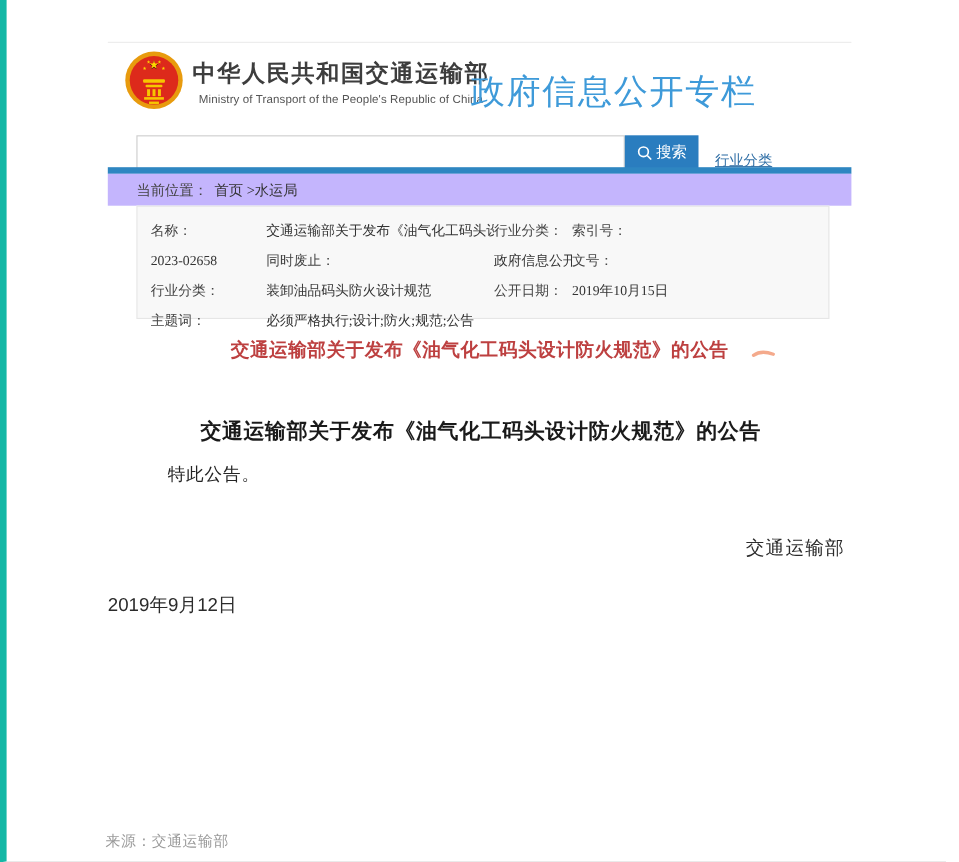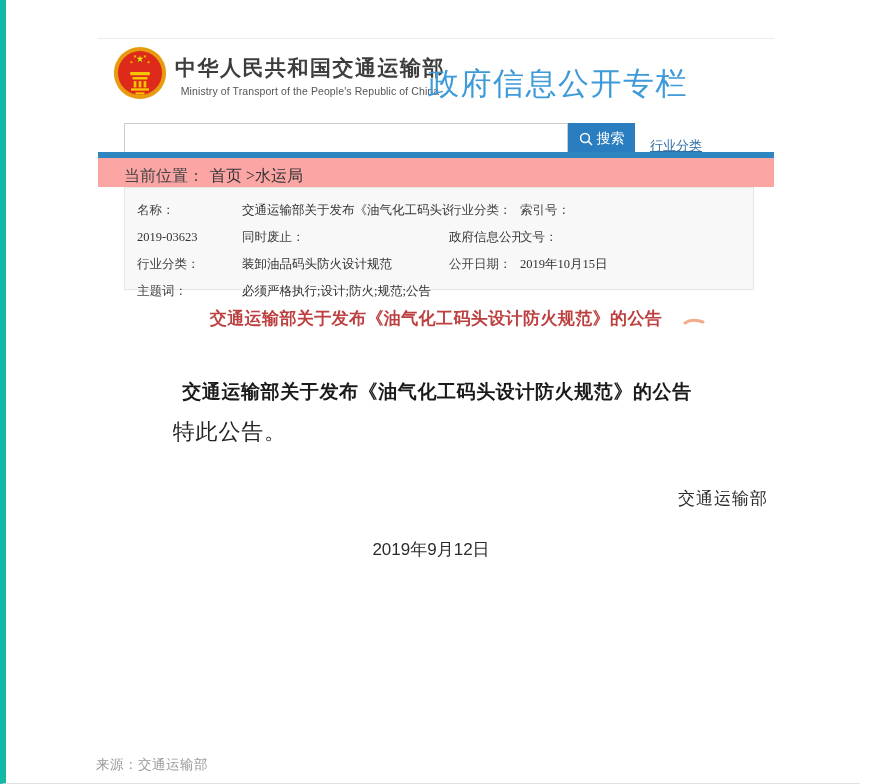--- a/index.html
+++ b/index.html
@@ -16,44 +16,44 @@
   .column-title{position:absolute;left:330px;top:24px;font-size:31px;color:var(--header_blue,#3e9ad9);letter-spacing:1.5px;white-space:nowrap;}
 
   .search-row{position:absolute;left:26px;top:84px;display:flex;align-items:flex-end;}
   .search-input{width:426px;height:30px;border:1px solid #ccc;background:#fff;outline:none;padding:0 8px;box-sizing:content-box;font-size:14px;}
   .search-btn{width:67px;height:32px;border:none;background:var(--button_blue,#2a7dbf);color:#fff;font-size:14px;
               display:flex;align-items:center;justify-content:center;gap:4px;cursor:pointer;font-family:inherit;}
   .adv-link{margin-left:15px;font-size:13px;color:var(--link_blue,#2f6ea5);text-decoration:underline;
             font-family:"Liberation Serif","DejaVu Serif",serif;cursor:pointer;}
 
   .blue-bar{position:absolute;left:0;top:113px;width:100%;height:6px;background:var(--bar_blue,#2e86c1);}
-  .breadcrumb{position:absolute;left:0;top:119px;width:100%;height:29px;background:#fca5a5;
-              display:flex;align-items:flex-end;padding-left:26px;box-sizing:border-box;
-              font-family:"Liberation Serif","DejaVu Serif",serif;font-size:16px;color:#444;}
+  .breadcrumb{position:absolute;left:0;top:119px;width:100%;height:29px;background:#c4b5fd;
+              display:flex;align-items:center;padding-left:26px;box-sizing:border-box;
+              font-family:"Liberation Serif","DejaVu Serif",serif;font-size:13px;color:#444;}
   .breadcrumb .crumb-path{margin-left:6px;color:#333;cursor:pointer;}
 
   .meta-box{position:absolute;left:26px;top:148px;width:630px;height:103px;background:#f8f8f8;
             border:1px solid #e6e6e6;box-sizing:border-box;
             font-family:"Liberation Serif","DejaVu Serif",serif;font-size:12.5px;}
   .meta-grid{display:grid;grid-template-columns:105px 207px 71px auto;padding:9px 6px 0 12px;line-height:27px;font-family:Liberation Serif, serif;}
   .meta-label{color:#444;}
   .meta-value{color:#333;white-space:nowrap;overflow:hidden;}
 
   .banner-title{position:absolute;left:0;top:268px;width:100%;text-align:center;
                 font-family:"Liberation Serif","DejaVu Serif",serif;font-weight:600;
                 font-size:17px;letter-spacing:.4px;color:var(--banner_red,#bd4040);white-space:nowrap;}
   .smudge{position:absolute;left:585px;top:277px;opacity:.65;}
 
   
   .article{position:absolute;left:92px;top:332px;width:678px;color:#242424;}
   .article-title{margin-top:47px;text-align:center;font-size:19px;font-weight:bold;color:#1a1a1a;letter-spacing:.6px;}
   .para{margin:33px 0 0 0;font-size:18px;line-height:38px;text-align:justify;text-indent:2.3em;letter-spacing:.8px;}
-  .closing{margin:16px 0 0 0;font-size:22px;line-height:22px;text-indent:3.4em;letter-spacing:.8px;}
+  .closing{margin:16px 0 0 0;font-size:16px;line-height:22px;text-indent:3.4em;letter-spacing:.8px;}
   .signature{margin-top:44px;text-align:right;padding-right:8px;font-size:17px;letter-spacing:1px;color:#2b2b2b;}
-  .date{margin-top:28px;text-align:center;padding-right:12px;font-size:17px;color:#2b2b2b;}
+  .date{margin-top:28px;text-align:left;padding-right:12px;font-size:17px;color:#2b2b2b;}
 
   .source{position:absolute;left:90px;top:756px;font-size:13.5px;color:#9a9a9a;letter-spacing:.5px;}
 </style>
 </head>
 <body>
 
 <div class="canvas">
 
   <div class="embed">
 
@@ -104,21 +104,21 @@
       <span class="crumb-path">首页 &gt;水运局</span>
     </div>
 
     <div class="meta-box">
       <div class="meta-grid">
         <span class="meta-label">名称：</span>
         <span class="meta-value">交通运输部关于发布《油气化工码头设计防火...</span>
         <span class="meta-label">行业分类：</span>
 
         <span class="meta-label">索引号：</span>
-        <span class="meta-value">2019-03623</span>
+        <span class="meta-value">2023-02658</span>
         <span class="meta-label">同时废止：</span>
         <span class="meta-value">政府信息公开</span>
 
         <span class="meta-label">文号：</span>
         <span class="meta-label">行业分类：</span>
         <span class="meta-value">装卸油品码头防火设计规范</span>
 
         <span class="meta-label">公开日期：</span>
         <span class="meta-value">2019年10月15日</span>
         <span class="meta-label">主题词：</span>

